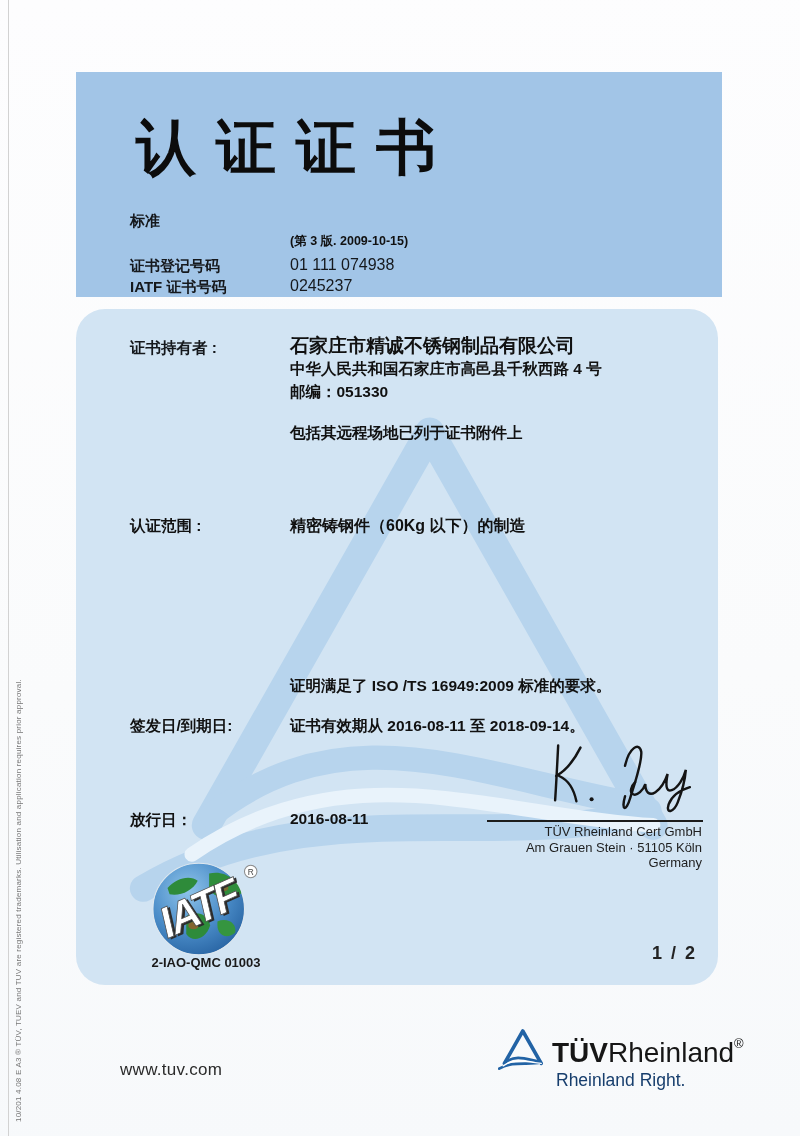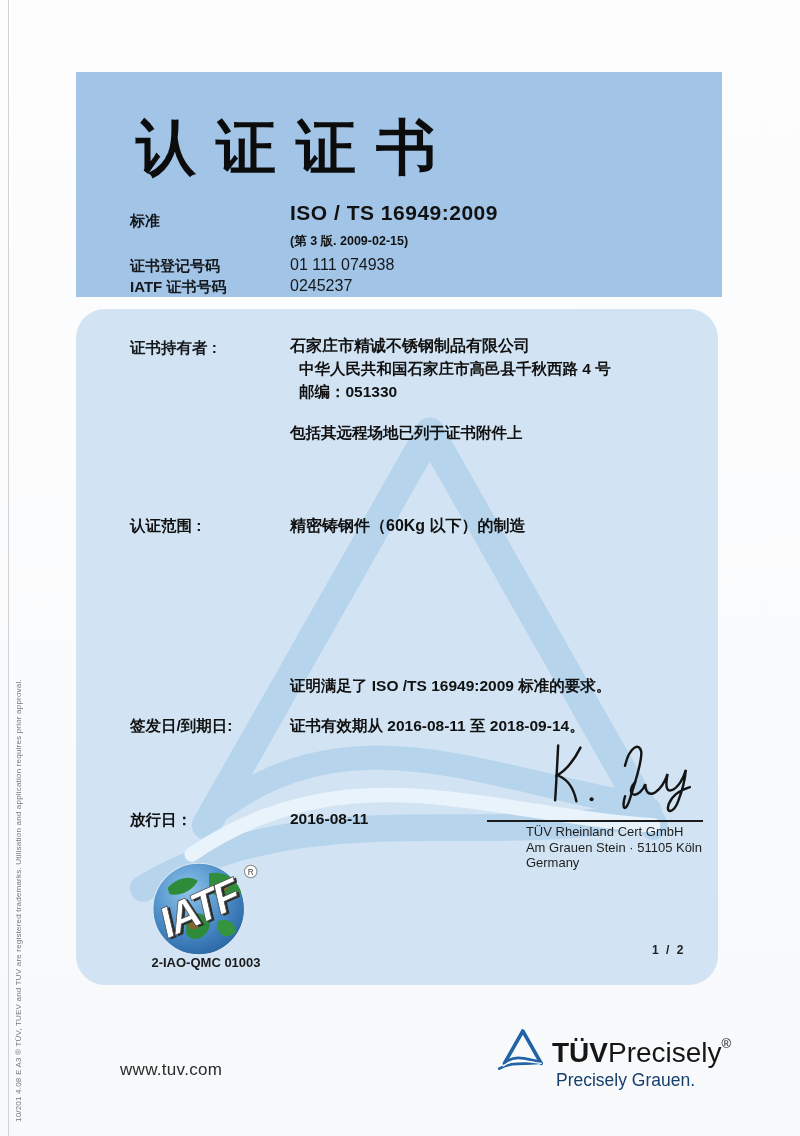--- a/index.html
+++ b/index.html
@@ -27,36 +27,36 @@
   .reg-label{left:54px;top:185px;}
   .reg-value{left:214px;top:184px;}
   .iatfno-label{left:54px;top:206px;}
   .iatfno-value{left:214px;top:205px;}
 
   
   .panel{left:76px;top:309px;width:642px;height:676px;background:var(--panel);border-radius:29px;}
   .watermark{left:49px;top:89px;width:590px;height:505px;}
   .holder-label{left:54px;top:29px;font-size:15.5px;font-weight:700;}
   .holder-block{left:214px;top:25px;line-height:23px;}
-  .holder-name{font-size:16px;font-weight:700;}
-  .holder-line{font-size:15.5px;font-weight:600;margin-left:9px;}
+  .holder-name{font-size:19px;font-weight:700;}
+  .holder-line{font-size:15.5px;font-weight:600;}
   .remote-note{left:214px;top:114px;font-size:15.5px;font-weight:600;}
   .scope-label{left:54px;top:207px;font-size:15.5px;font-weight:700;}
   .scope-value{left:214px;top:207px;font-size:16px;font-weight:700;}
   .statement{left:214px;top:320px;font-size:15.5px;font-weight:600;margin-top:47px;}
   .validity-label{left:54px;top:407px;font-size:15.5px;font-weight:700;}
   .validity-value{left:214px;top:407px;font-size:15.5px;font-weight:600;}
   .signature{left:470px;top:428px;width:152px;height:80px;}
   .sig-line{left:411px;top:511px;width:216px;height:2px;background:#1c1c1c;}
-  .issuer{right:16px;top:515px;font-size:13px;line-height:15.5px;color:#1e1e1e;}
+  .issuer{right:16px;top:515px;text-align:right;font-size:13px;line-height:15.5px;color:#1e1e1e;}
   .release-label{left:54px;top:501px;font-size:15.5px;font-weight:700;}
   .release-value{left:214px;top:501px;font-size:15.5px;font-weight:600;}
   .globe{left:72px;top:550px;width:116px;height:104px;overflow:visible;}
   .iatf-code{left:40px;top:646px;width:180px;text-align:center;font-size:13px;font-weight:600;color:#1a1a1a;}
-  .page-indicator{left:576px;top:634px;font-size:12px;font-weight:700;letter-spacing:2px;color:#222;}
+  .page-indicator{left:576px;top:634px;font-size:18px;font-weight:700;letter-spacing:2px;color:#222;}
 
   
   .website{left:120px;top:1060px;font-size:17px;color:#2b2b2b;letter-spacing:.3px;}
   .footer-logo{left:498px;top:1028px;width:48px;height:42px;}
   .brand{left:552px;top:1036px;font-size:28px;color:#161616;white-space:nowrap;}
   .brand .tuv{font-weight:800;}
   .brand .rest{font-weight:400;}
   .brand .reg{font-size:13px;vertical-align:14px;}
   .tagline{left:556px;top:1070px;font-size:17.5px;font-weight:500;color:var(--tagline);}
 
@@ -69,22 +69,21 @@
 <body>
 
 <div class="page">
 
   <div class="abs scan-edge"></div>
 
   <div class="abs band">
     <div class="abs cert-title">认证证书</div>
 
     <div class="abs lbl std-label">标准</div>
-    <div class="abs std-value">ISO / TS 16949:2009</div>
-    <div class="abs std-edition">(第 3 版. 2009-02-15)</div>
+    <div class="abs std-edition">(第 3 版. 2009-10-15)</div>
 
     <div class="abs lbl reg-label">证书登记号码</div>
     <div class="abs val reg-value">01 111 074938</div>
 
     <div class="abs lbl iatfno-label">IATF 证书号码</div>
     <div class="abs val iatfno-value">0245237</div>
   </div>
 
   <div class="abs panel">
 
@@ -159,19 +158,19 @@
   <div class="abs website">www.tuv.com</div>
 
   <svg class="abs footer-logo" viewBox="0 0 120 104" fill="none">
     <path d="M16 88 L62 7 L108 88" stroke="var(--brand_blue)" stroke-width="9" stroke-linecap="round" stroke-linejoin="round"></path>
     <path d="M17 86 C45 64, 72 78, 106 84" stroke="var(--brand_blue)" stroke-width="6.5" stroke-linecap="round"></path>
     <path d="M3 101 C38 80, 78 94, 107 85" stroke="var(--brand_blue)" stroke-width="7" stroke-linecap="round"></path>
     <path d="M13 94 C45 72, 75 86, 108 88" stroke="#ffffff" stroke-width="3.5" stroke-linecap="round"></path>
   </svg>
 
   <div class="abs brand">
-    <span class="tuv">TÜV</span><span class="rest">Precisely</span><span class="reg">®</span>
+    <span class="tuv">TÜV</span><span class="rest">Rheinland</span><span class="reg">®</span>
   </div>
-  <div class="abs tagline">Precisely Grauen.</div>
+  <div class="abs tagline">Rheinland Right.</div>
 
   <div class="abs edge-note">10/201  4.08  E  A3    ®    TÜV, TUEV and TUV are registered trademarks. Utilisation and application requires prior approval.</div>
 
 </div>
 
 </body></html>

